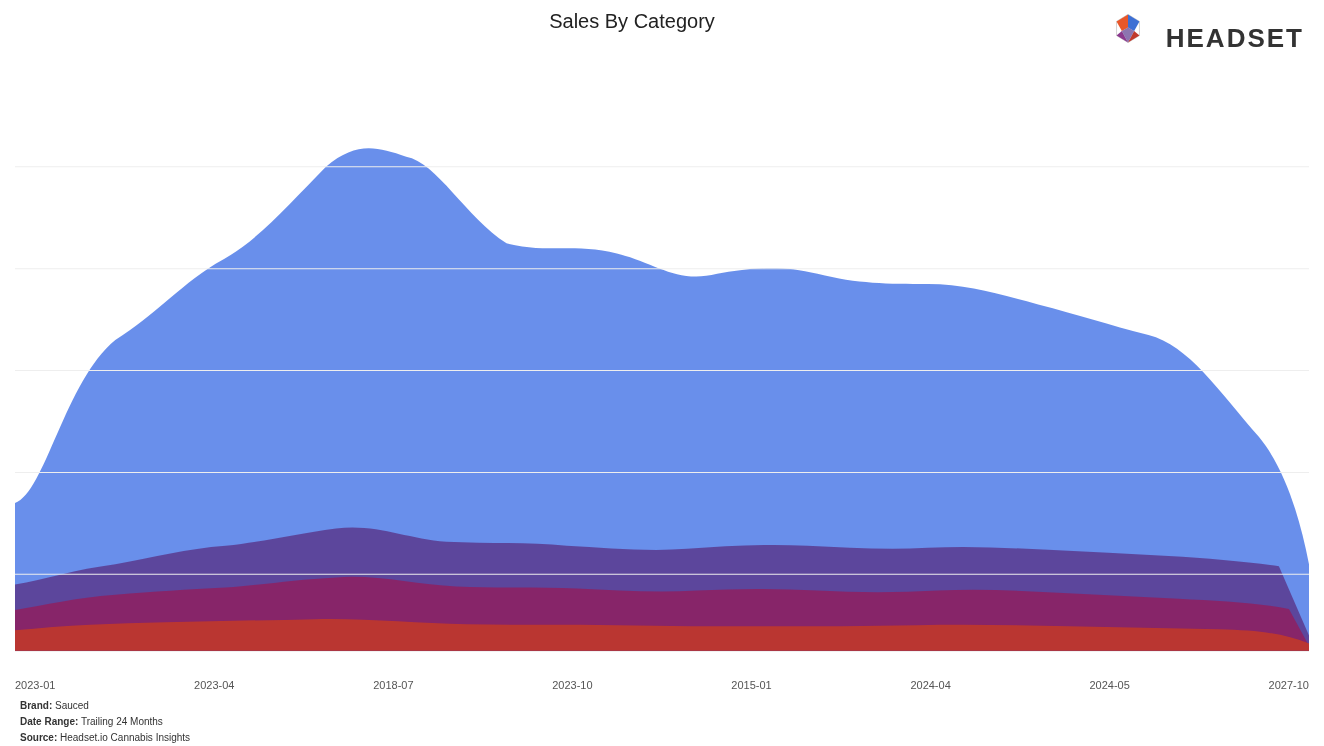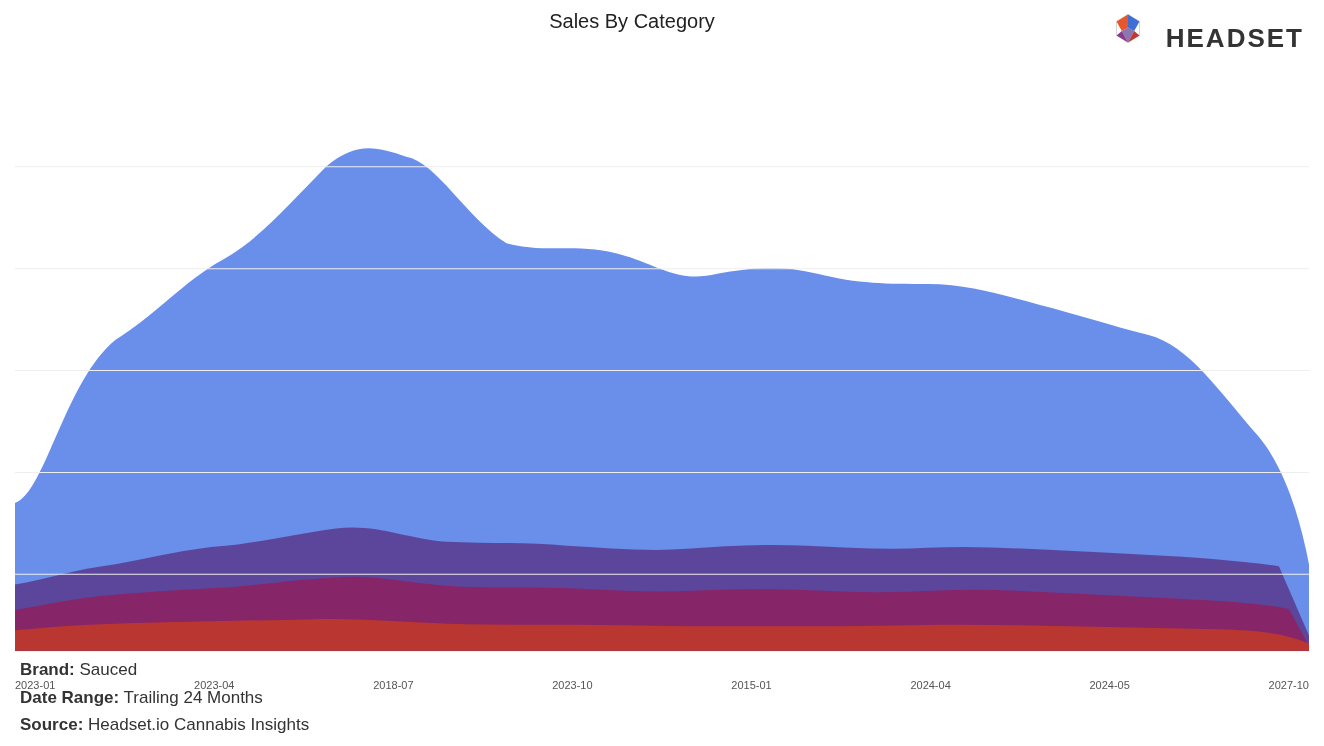--- a/index.html
+++ b/index.html
@@ -74,23 +74,23 @@
       left: 15px;
       right: 15px;
       bottom: 80px;
     }
     .chart-svg {
       width: 100%;
       height: 100%;
     }
     .footer-info {
       position: absolute;
-      bottom: 8px;
+      bottom: 0;
       left: 20px;
-      font-size: 17px;
+      font-size: 10px;
       color: #333;
       line-height: 1.6;
     }
     .footer-info span.label {
       font-weight: bold;
     }
     .x-axis-labels {
       position: absolute;
       bottom: 55px;
       left: 15px;

